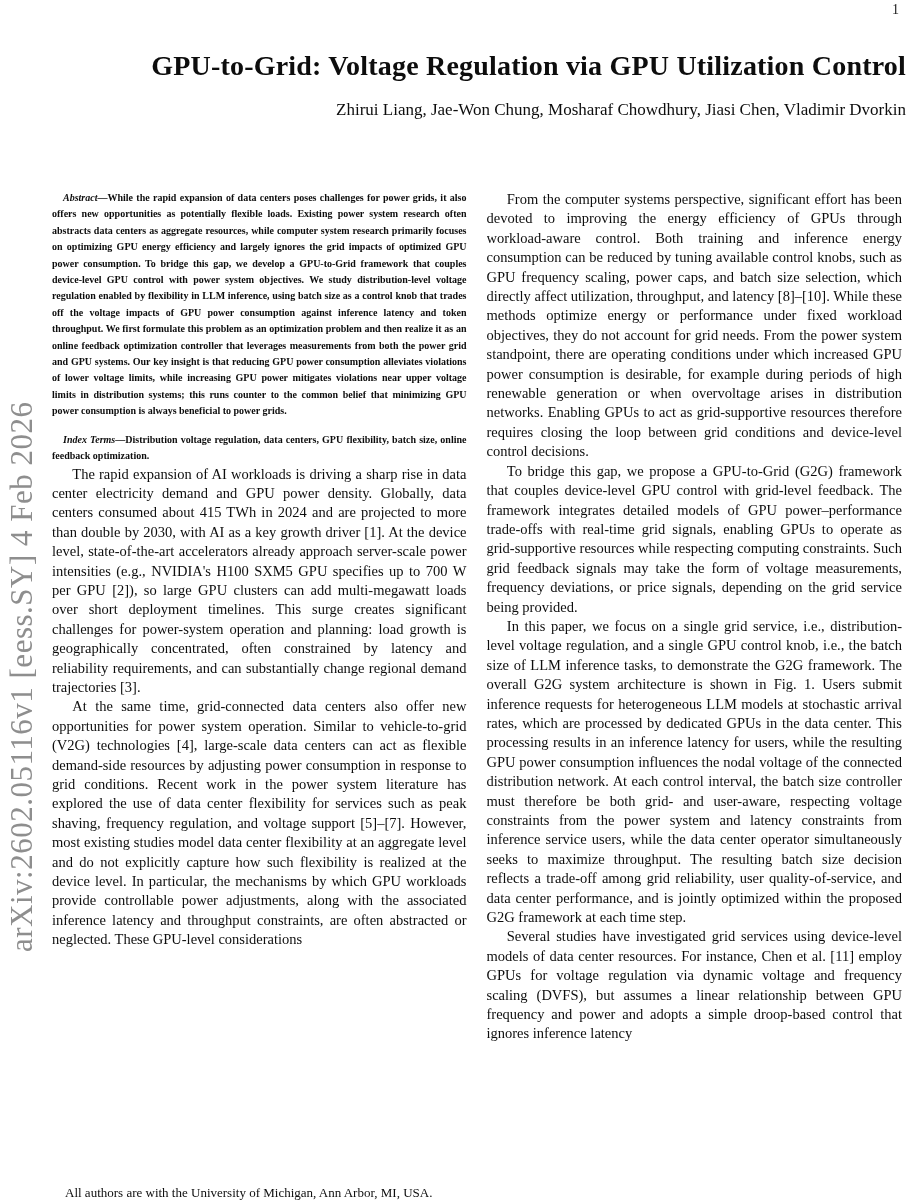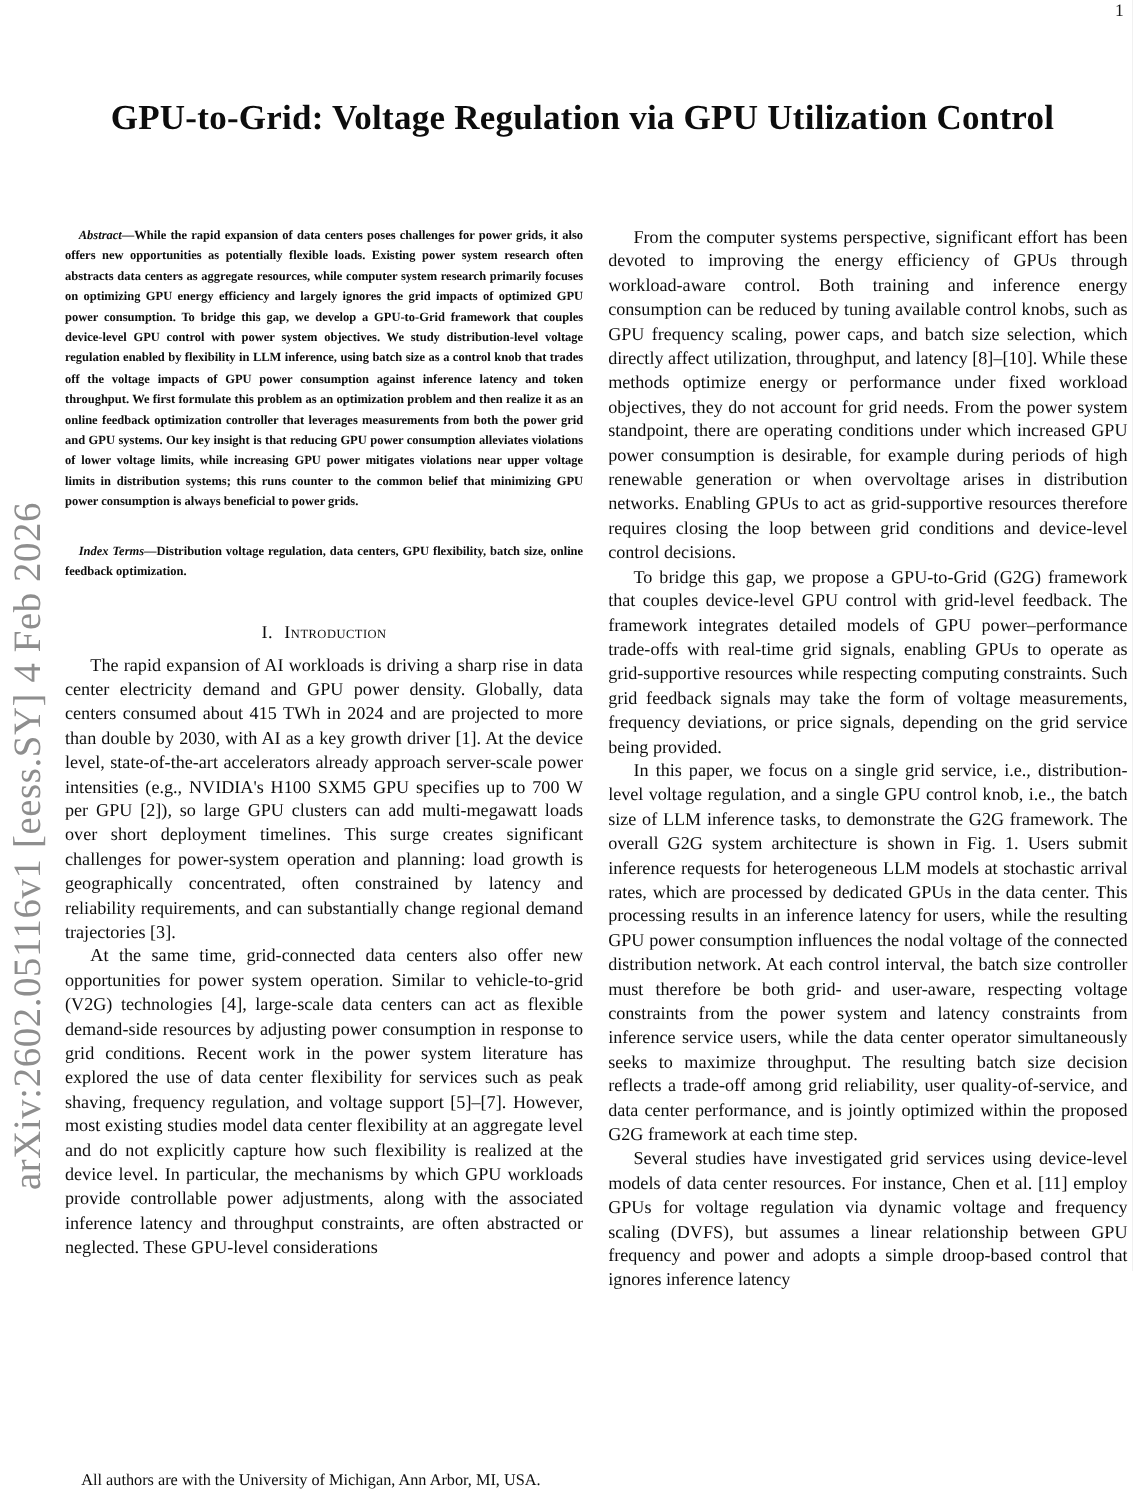--- a/index.html
+++ b/index.html
@@ -26,22 +26,22 @@
     top: 952px;
     left: 4px;
     transform-origin: 0 0;
     transform: rotate(-90deg);
     white-space: nowrap;
     font-size: 31px;
     letter-spacing: 0.5px;
     color: #8e8e8e;
   }
   .header {
-    padding-top: 79px;
-    text-align: center;
+    padding-top: 50px;
+    text-align: right;
     margin-left: 26px;
   }
   .title {
     font-size: 28px;
     font-weight: bold;
     line-height: 32px;
     letter-spacing: 0.2px;
   }
   .authors {
     margin-top: 17px;
@@ -67,21 +67,21 @@
   .col-right {
     width: 416px;
   }
   .abstract, .index-terms {
     font-size: 10px;
     font-weight: bold;
     line-height: 16.4px;
     text-align: justify;
     text-indent: 1.1em;
   }
-  .index-terms { margin-top: 23px; }
+  .index-terms { margin-top: 12px; }
   .inline-label {
     font-style: italic;
   }
   .section-heading {
     margin-top: 31px;
     margin-bottom: 9px;
     text-align: center;
     font-size: 14.5px;
     font-variant: small-caps;
     word-spacing: 5px;
@@ -107,30 +107,30 @@
 <body>
 
 <div class="page">
 
   <div class="page-number">1</div>
 
   <div class="watermark">arXiv:2602.05116v1  [eess.SY]  4 Feb 2026</div>
 
   <div class="header">
     <div class="title">GPU-to-Grid: Voltage Regulation via GPU Utilization Control</div>
+    <div class="authors">Zhirui Liang, Jae-Won Chung, Mosharaf Chowdhury, Jiasi Chen, Vladimir Dvorkin</div>
   </div>
 
   <div class="columns">
 
     <div class="col col-left">
       <p class="abstract"><span class="inline-label">Abstract</span><span>—While the rapid expansion of data centers poses challenges for power grids, it also offers new opportunities as potentially flexible loads. Existing power system research often abstracts data centers as aggregate resources, while computer system research primarily focuses on optimizing GPU energy efficiency and largely ignores the grid impacts of optimized GPU power consumption. To bridge this gap, we develop a GPU-to-Grid framework that couples device-level GPU control with power system objectives. We study distribution-level voltage regulation enabled by flexibility in LLM inference, using batch size as a control knob that trades off the voltage impacts of GPU power consumption against inference latency and token throughput. We first formulate this problem as an optimization problem and then realize it as an online feedback optimization controller that leverages measurements from both the power grid and GPU systems. Our key insight is that reducing GPU power consumption alleviates violations of lower voltage limits, while increasing GPU power mitigates violations near upper voltage limits in distribution systems; this runs counter to the common belief that minimizing GPU power consumption is always beneficial to power grids.</span></p>
 
       <p class="index-terms"><span class="inline-label">Index Terms</span><span>—Distribution voltage regulation, data centers, GPU flexibility, batch size, online feedback optimization.</span></p>
 
-      <h2 class="section-heading">I. Introduction</h2>
 
       <p class="body-par">The rapid expansion of AI workloads is driving a sharp rise in data center electricity demand and GPU power density. Globally, data centers consumed about 415 TWh in 2024 and are projected to more than double by 2030, with AI as a key growth driver [1]. At the device level, state-of-the-art accelerators already approach server-scale power intensities (e.g., NVIDIA's H100 SXM5 GPU specifies up to 700 W per GPU [2]), so large GPU clusters can add multi-megawatt loads over short deployment timelines. This surge creates significant challenges for power-system operation and planning: load growth is geographically concentrated, often constrained by latency and reliability requirements, and can substantially change regional demand trajectories [3].</p>
       <p class="body-par">At the same time, grid-connected data centers also offer new opportunities for power system operation. Similar to vehicle-to-grid (V2G) technologies [4], large-scale data centers can act as flexible demand-side resources by adjusting power consumption in response to grid conditions. Recent work in the power system literature has explored the use of data center flexibility for services such as peak shaving, frequency regulation, and voltage support [5]–[7]. However, most existing studies model data center flexibility at an aggregate level and do not explicitly capture how such flexibility is realized at the device level. In particular, the mechanisms by which GPU workloads provide controllable power adjustments, along with the associated inference latency and throughput constraints, are often abstracted or neglected. These GPU-level considerations</p>
 
       <p class="footnote">All authors are with the University of Michigan, Ann Arbor, MI, USA.</p>
     </div>
 
     <div class="col col-right">
       <p class="body-par">From the computer systems perspective, significant effort has been devoted to improving the energy efficiency of GPUs through workload-aware control. Both training and inference energy consumption can be reduced by tuning available control knobs, such as GPU frequency scaling, power caps, and batch size selection, which directly affect utilization, throughput, and latency [8]–[10]. While these methods optimize energy or performance under fixed workload objectives, they do not account for grid needs. From the power system standpoint, there are operating conditions under which increased GPU power consumption is desirable, for example during periods of high renewable generation or when overvoltage arises in distribution networks. Enabling GPUs to act as grid-supportive resources therefore requires closing the loop between grid conditions and device-level control decisions.</p>
       <p class="body-par">To bridge this gap, we propose a GPU-to-Grid (G2G) framework that couples device-level GPU control with grid-level feedback. The framework integrates detailed models of GPU power–performance trade-offs with real-time grid signals, enabling GPUs to operate as grid-supportive resources while respecting computing constraints. Such grid feedback signals may take the form of voltage measurements, frequency deviations, or price signals, depending on the grid service being provided.</p>

